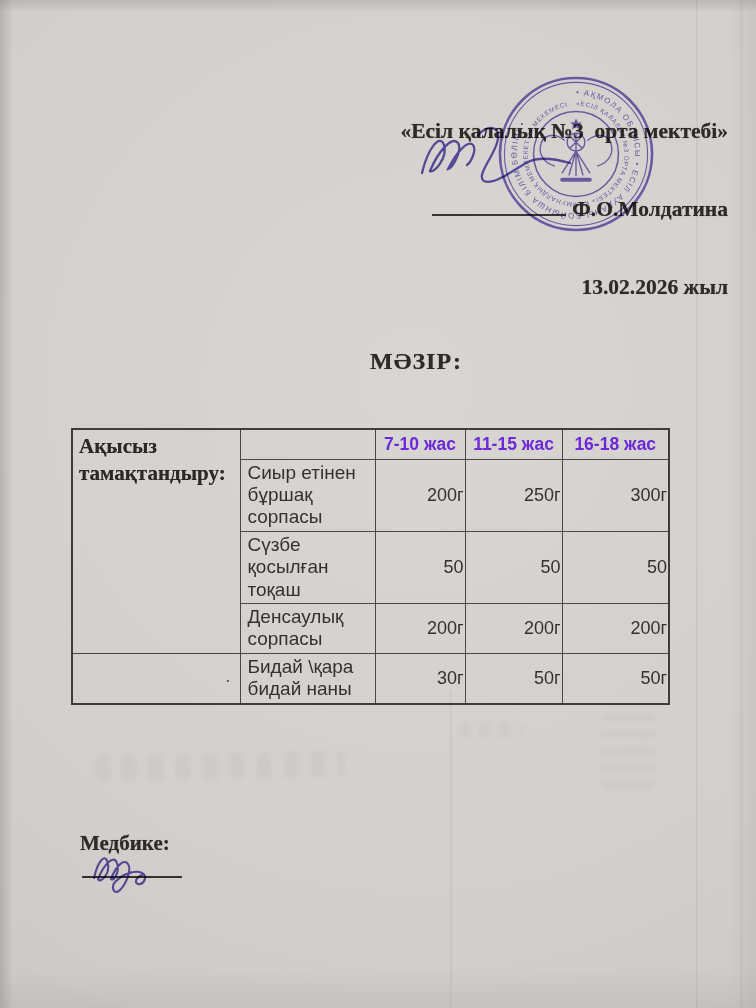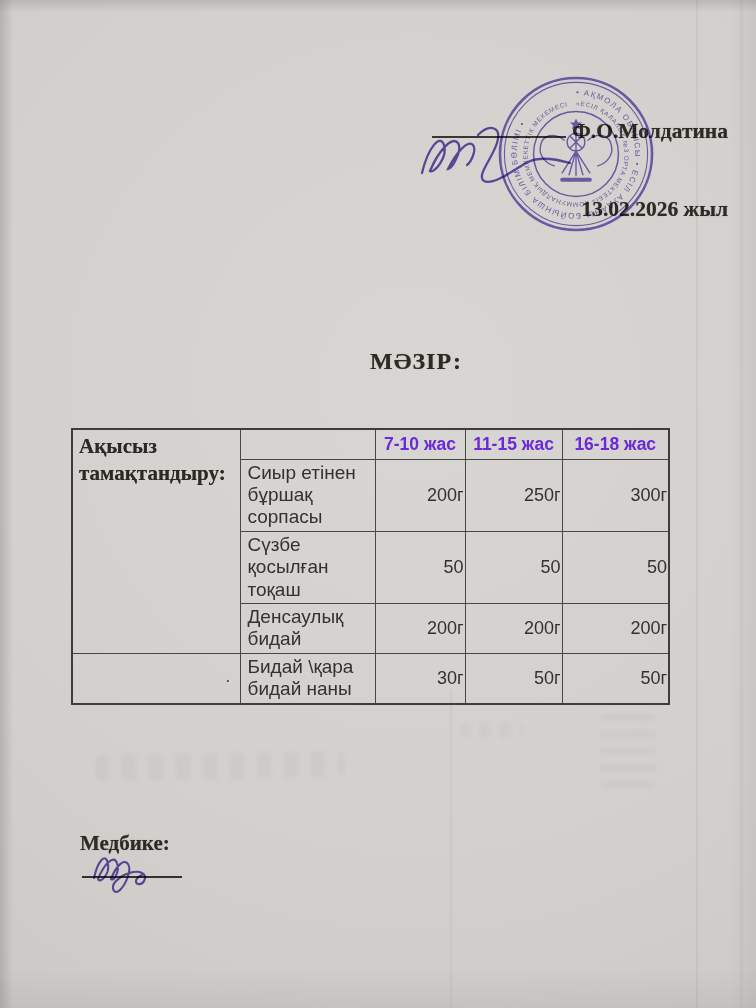--- a/index.html
+++ b/index.html
@@ -93,20 +93,21 @@
 <body>
 
 <div class="crease" id="crease-a"></div>
 <div class="crease" id="crease-b"></div>
 <div class="crease" id="crease-c"></div>
 <div class="smudge" id="smudge-1"></div>
 <div class="smudge" id="smudge-2"></div>
 <div class="smudge" id="smudge-3"></div>
 
 <div class="approval">
+  <div>«Есіл қалалық №3  орта мектебі»</div>
   <div><span class="sig-line"></span><span>Ф.О.Молдатина</span></div>
   <div>13.02.2026 жыл</div>
 </div>
 
 <svg class="stamp" viewBox="0 0 160 160">
   <defs>
     <path id="ringO" d="M80,20 a60,60 0 1,1 -0.05,0"></path>
     <path id="ringI" d="M80,31 a49,49 0 1,1 -0.05,0"></path>
     <filter id="inkblur">
         <feGaussianBlur stdDeviation="0.4"></feGaussianBlur>
@@ -163,21 +164,21 @@
     <td class="val">250г</td>
     <td class="val">300г</td>
   </tr>
   <tr class="r2">
     <td class="dish">Сүзбе қосылған тоқаш</td>
     <td class="val">50</td>
     <td class="val">50</td>
     <td class="val">50</td>
   </tr>
   <tr class="r3">
-    <td class="dish">Денсаулық бидай</td>
+    <td class="dish">Денсаулық сорпасы</td>
     <td class="val">200г</td>
     <td class="val">200г</td>
     <td class="val">200г</td>
   </tr>
   <tr class="r4">
     <td class="left-empty">.</td>
     <td class="dish">Бидай \қара бидай наны</td>
     <td class="val">30г</td>
     <td class="val">50г</td>
     <td class="val">50г</td>

